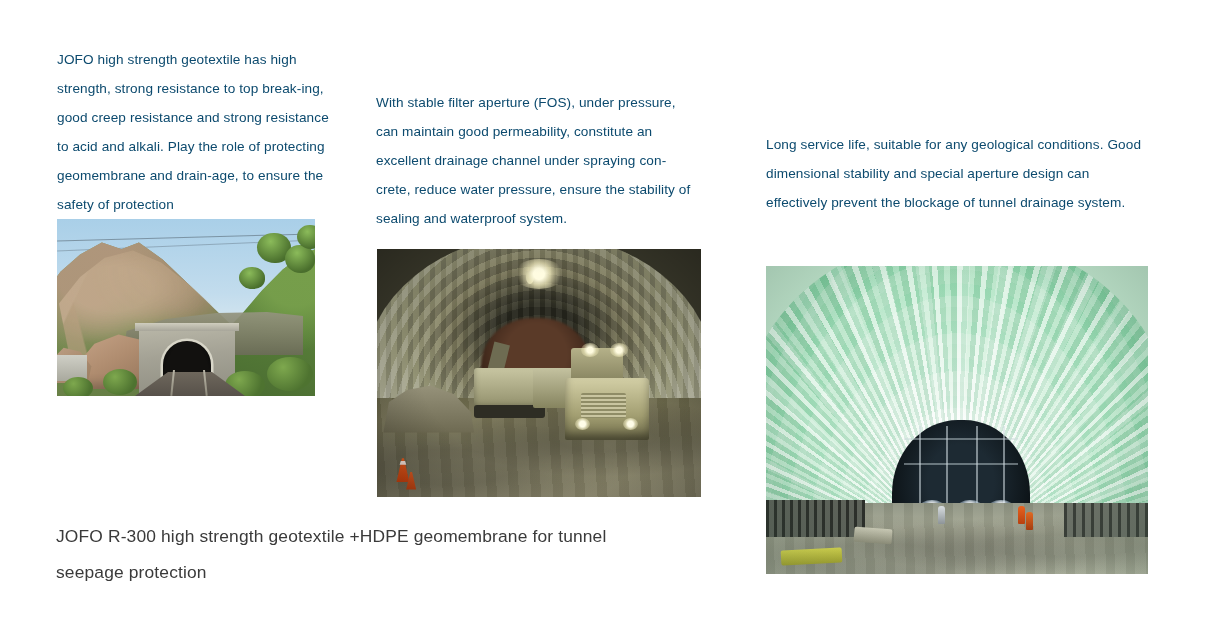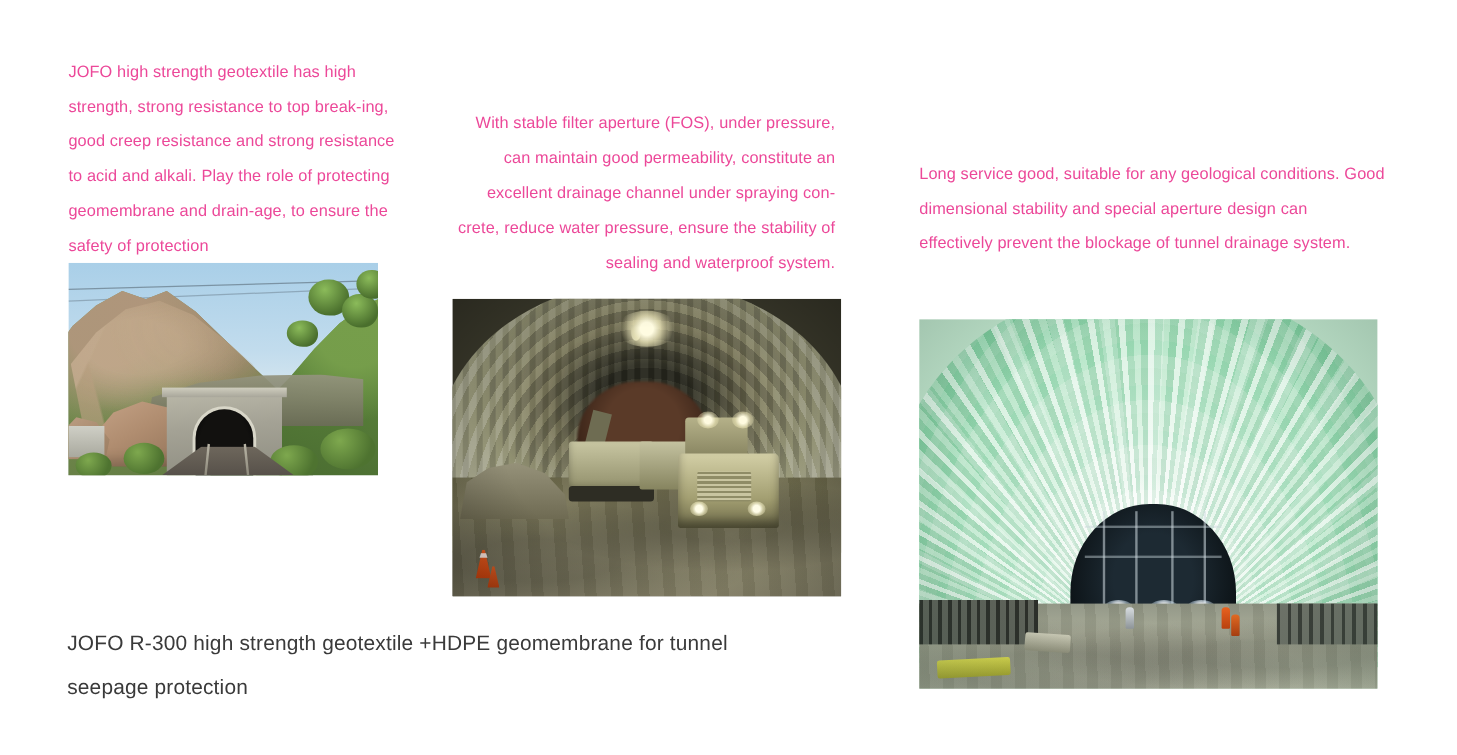--- a/index.html
+++ b/index.html
@@ -19,26 +19,26 @@
     -webkit-font-smoothing: antialiased;
   }
 
   .page { position: absolute; inset: 0; }
 
   
   .feature-text {
     position: absolute;
     font-size: 13.6px;
     line-height: 29px;
-    color: #ec4899;
+    color: #0c4a6e;
     white-space: pre-line;
     letter-spacing: 0.1px;
   }
   #feature-text-1 { left: 57px;  top: 45px;  width: 275px; }
-  #feature-text-2 { left: 376px; top: 88px;  width: 320px; text-align: right; }
+  #feature-text-2 { left: 376px; top: 88px;  width: 320px; }
   #feature-text-3 { left: 766px; top: 130px; width: 388px; }
 
   .product-caption {
     position: absolute;
     left: 56px;
     top: 518px;
     width: 620px;
     font-size: 17.4px;
     line-height: 36px;
     color: #3a3a3a;
@@ -390,21 +390,21 @@
 </style>
 </head>
 <body>
 
 <div class="page">
 
   <div class="feature-text" id="feature-text-1">JOFO high strength geotextile has high strength, strong resistance to top break-ing, good creep resistance and strong resistance to acid and alkali. Play the role of protecting geomembrane and drain-age, to ensure the safety of protection</div>
 
   <div class="feature-text" id="feature-text-2">With stable filter aperture (FOS), under pressure, can maintain good permeability, constitute an excellent drainage channel under spraying con-crete, reduce water pressure, ensure the stability of sealing and waterproof system.</div>
 
-  <div class="feature-text" id="feature-text-3">Long service good, suitable for any geological conditions. Good dimensional stability and special aperture design can effectively prevent the blockage of tunnel drainage system.</div>
+  <div class="feature-text" id="feature-text-3">Long service life, suitable for any geological conditions. Good dimensional stability and special aperture design can effectively prevent the blockage of tunnel drainage system.</div>
 
   <div class="photo" id="photo-tunnel-portal">
     <div class="scene">
       <div class="layer p1-sky"></div>
       <div class="layer p1-wire"></div>
       <div class="layer p1-wire2"></div>
       <div class="layer p1-hill-left"></div>
       <div class="layer p1-rock-face"></div>
       <div class="layer p1-hill-right"></div>
       <div class="layer p1-tree p1-t1"></div>

